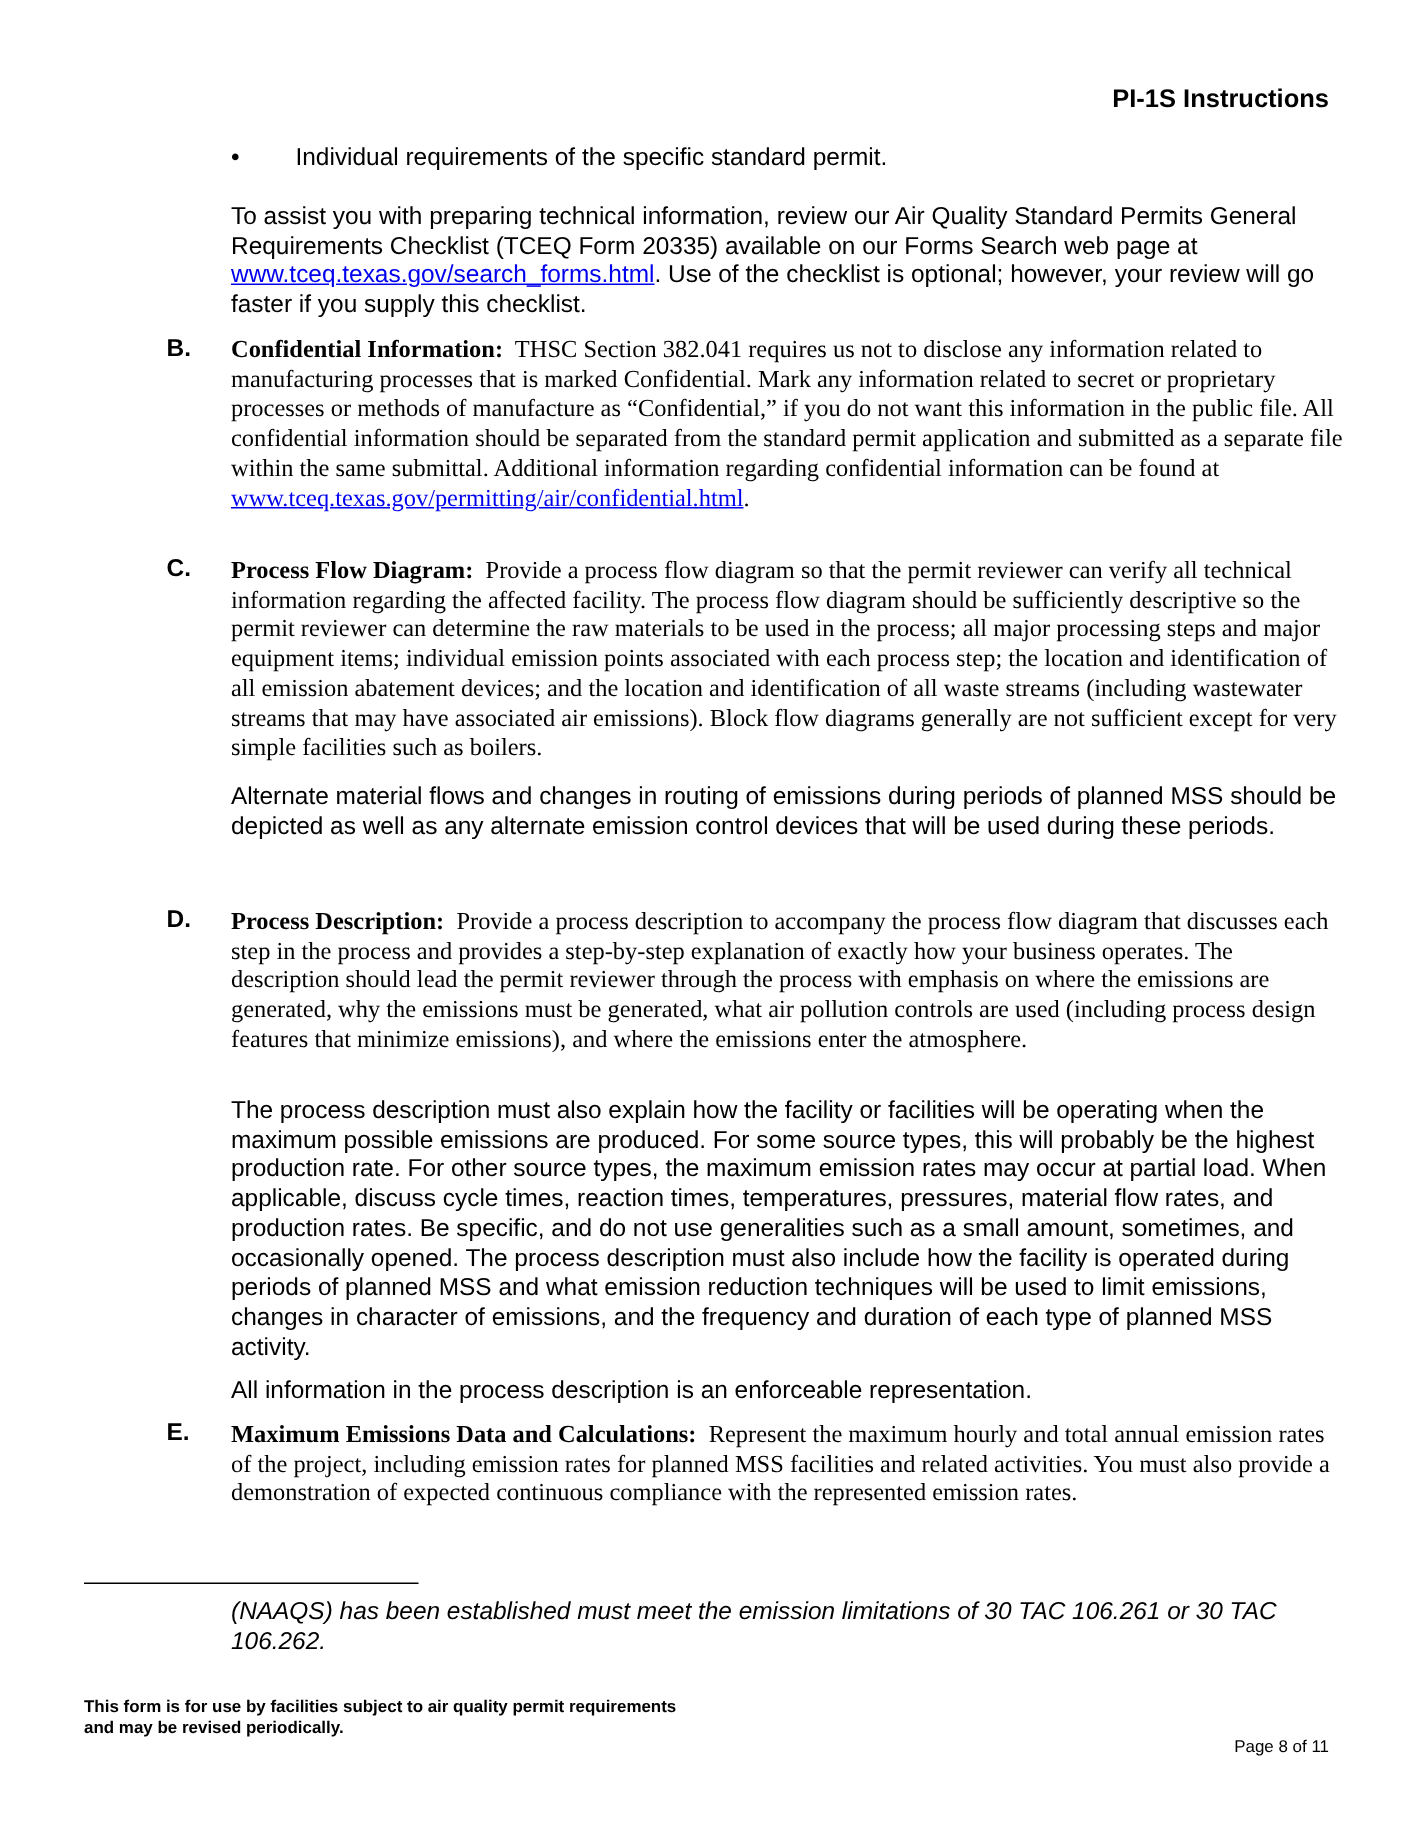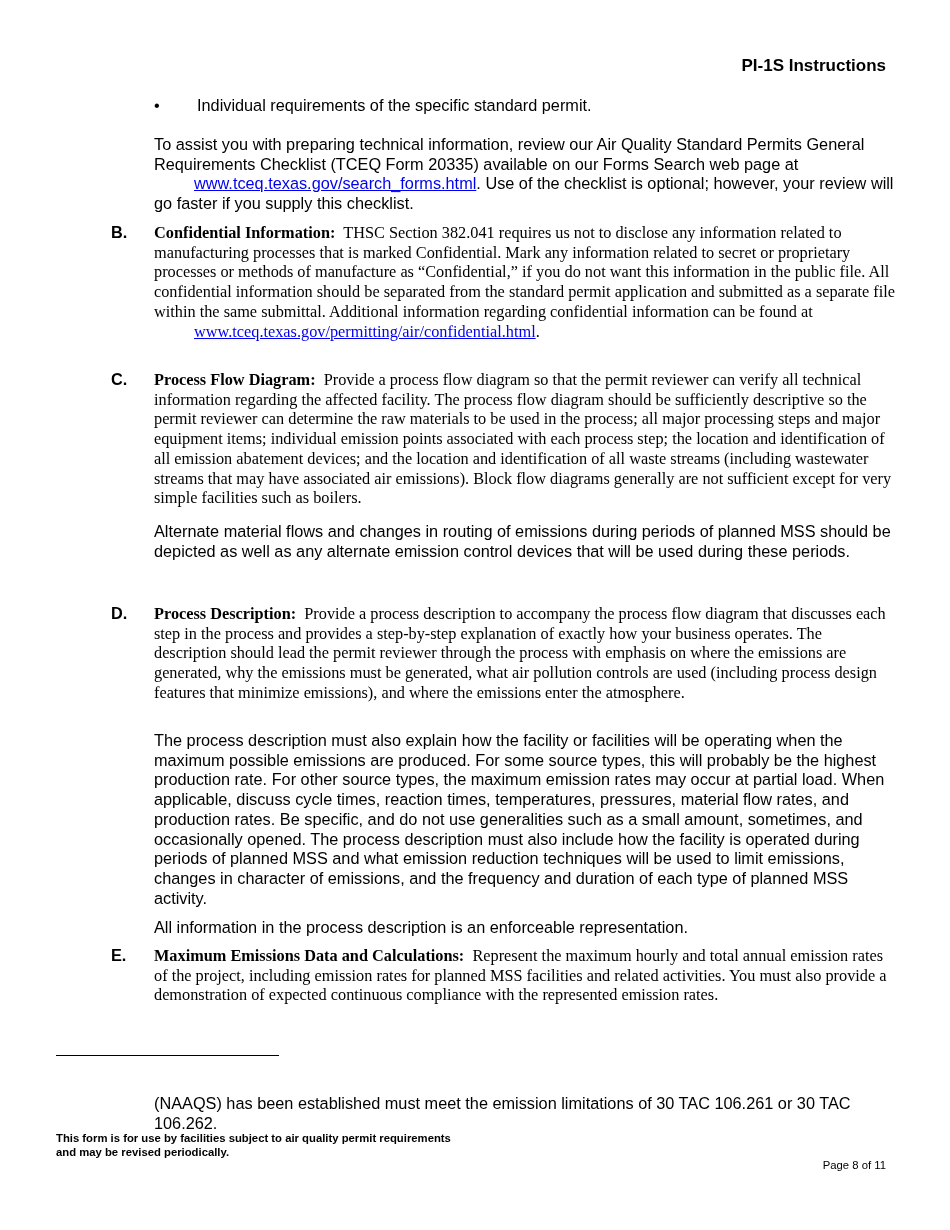--- a/index.html
+++ b/index.html
@@ -13,26 +13,26 @@
   }
   .body-text { font-size: 16.3px; line-height: 19.7px; }
   .bullet-line { position: absolute; left: 154px; top: 96px; width: 740px; }
   .bullet-dot { position: absolute; left: -0px; }
   .bullet-text { position: absolute; left: 43px; white-space: nowrap; }
   .para { position: absolute; left: 154px; width: 742px; }
   .item { position: absolute; left: 111px; width: 785px; }
   .item-letter { position: absolute; left: 0; top: 0; font-weight: bold; }
   .item-body { margin-left: 43px; font-family: Liberation Serif, serif; }
   .item-title { font-weight: bold; }
-  a.link { color: #0000ee; text-decoration: underline; margin-left: 40px; }
+  a.link { color: #0000ee; text-decoration: underline; }
   .footnote-rule {
     position: absolute; left: 56px; top: 1055px; width: 223px; height: 0;
     border-top: 1px solid #000;
   }
-  .footnote { position: absolute; left: 154px; top: 1094px; width: 700px; }
+  .footnote { position: absolute; left: 154px; top: 1065px; width: 700px; font-style: italic; }
   .footer-left {
     position: absolute; left: 56px; top: 1131px;
     font-size: 11.3px; font-weight: bold; line-height: 14.3px;
   }
   .footer-right {
     position: absolute; right: 64px; top: 1159px;
     font-size: 11.3px; font-weight: normal;
   }
 </style>
 </head>

